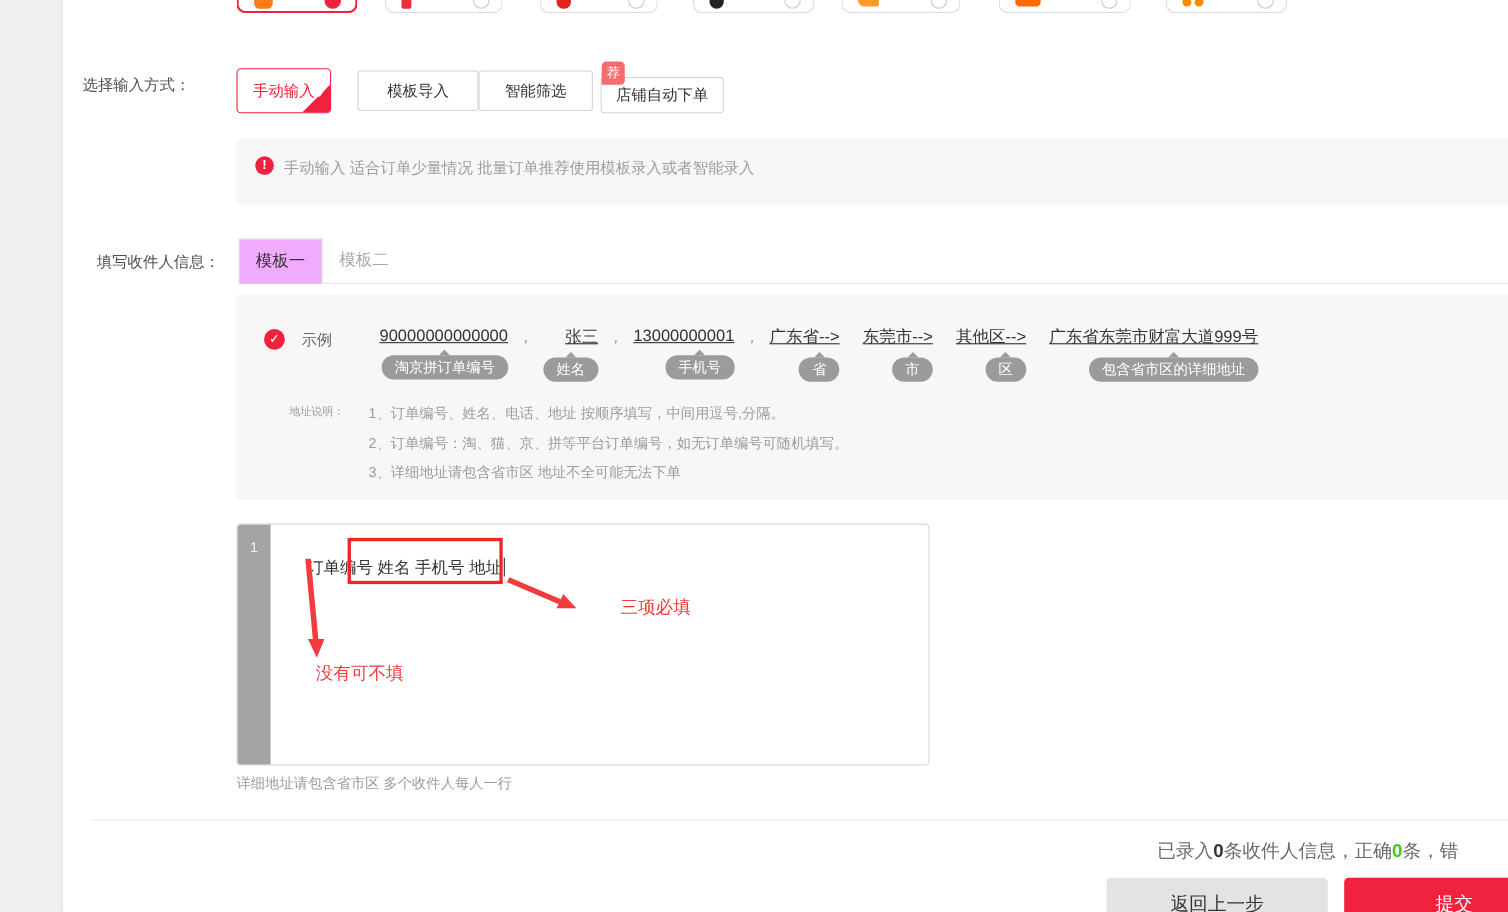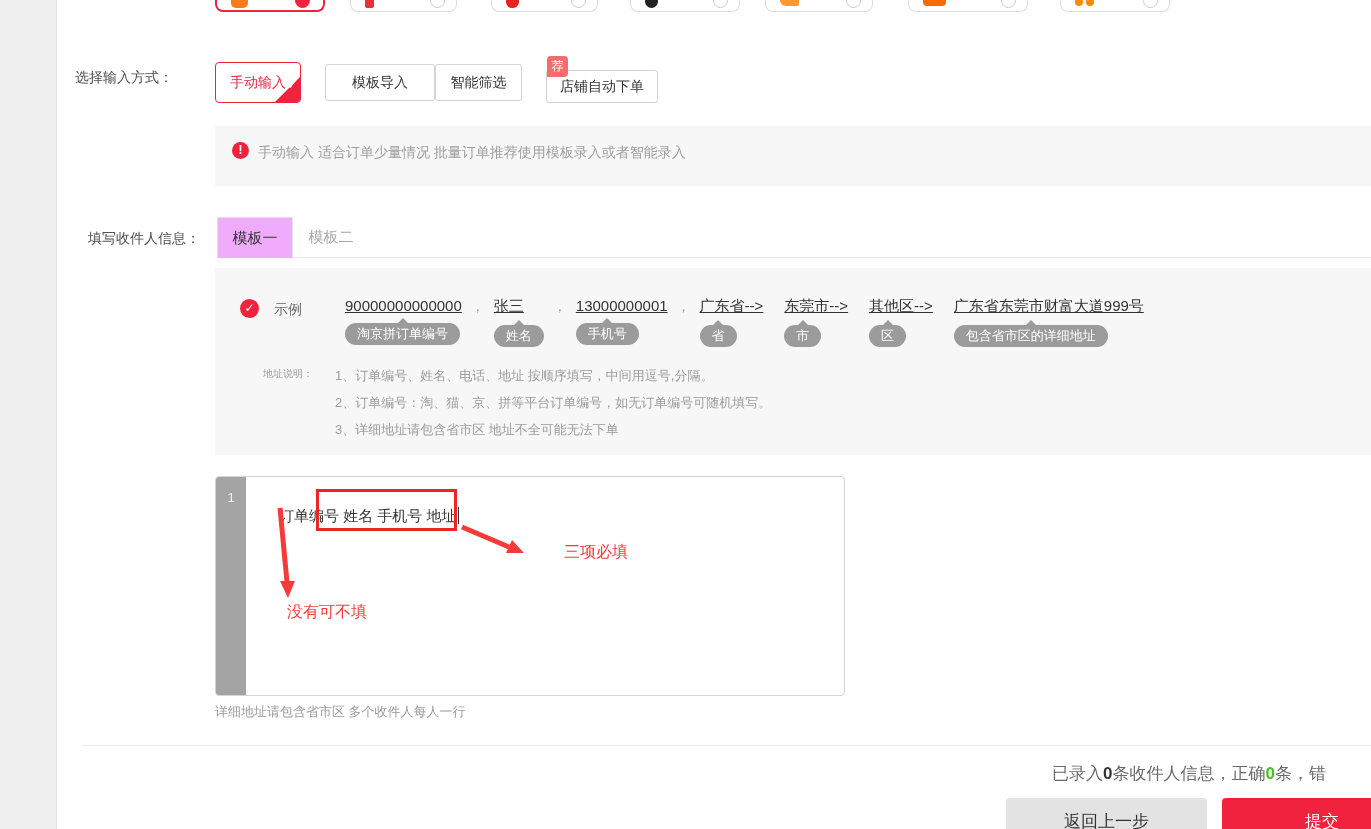--- a/index.html
+++ b/index.html
@@ -31,21 +31,21 @@
   .row-label { position:absolute; font-size:14px; color:#4f4f4f; }
   .lbl-input  { left:75px; top:69px; }
   .lbl-recip  { left:88px; top:230px; }
 
   .btn-opt { position:absolute; top:64px; height:37px; background:#fff;
              border:1px solid #d4d4d4; border-radius:3px; font-size:14px; color:#333;
              text-align:center; line-height:35px; cursor:pointer; }
   .btn-manual { left:215px; top:62px; width:86px; height:41px; line-height:39px;
                 border:1px solid #f0223e; border-radius:4px; color:#f0223e; overflow:hidden; }
   .btn-tpl    { left:325px; width:110px; }
-  .btn-smart  { left:435px; width:87px; }
+  .btn-smart  { left:435px; width:104px; }
   .btn-shop   { left:546px; top:70px; width:112px; height:33px; line-height:31px; }
   .corner-tri { position:absolute; right:-1px; bottom:-1px; width:0; height:0;
                 border-left:27px solid transparent; border-bottom:27px solid #f0223e; }
   .corner-check { position:absolute; right:2px; bottom:-2px; color:#fff; font-size:13px; }
   .badge { position:absolute; left:0px; top:-15px; width:21px; height:21px; background:#f56c6c;
            border-radius:4px 4px 4px 0; color:#fff; font-size:12px; line-height:21px; text-align:center; }
 
   
   .notice-bar { position:absolute; left:215px; top:126px; right:0; height:60px; background:#f7f7f7; }
   .alert-icon { position:absolute; left:17px; top:16px; width:17px; height:17px; border-radius:50%;
@@ -60,21 +60,21 @@
                 color:#333; z-index:2; }
   .tab-inactive { left:293px; color:#a8a8a8; }
   .tab-line { position:absolute; left:217px; top:257px; right:0; height:1px; background:#e6e6e6; }
 
   
   .example-panel { position:absolute; left:215px; top:268px; right:0; height:187px; background:#f7f7f7; }
   .check-icon { position:absolute; left:25px; top:31px; width:19px; height:19px; border-radius:50%;
                 background:#f0223e; color:#fff; font-size:12px; text-align:center; line-height:19px; }
   .example-label { position:absolute; left:59px; top:33px; font-size:14px; color:#666; }
   .example-entries { position:absolute; left:130px; top:29px; display:flex; align-items:flex-start; }
-  .ex-entry { display:flex; flex-direction:column; align-items:flex-start; }
+  .ex-entry { display:flex; flex-direction:column; align-items:flex-end; }
   .ex-entry.gapped { margin-left:21px; }
   .ex-value { font-size:15px; color:#333; text-decoration:underline; white-space:nowrap; }
   .ex-sep { font-size:14px; color:#999; margin:1px 9px 0 9px; }
   .bubble { position:relative; margin-top:9px; background:#9b9b9b; color:#fff; font-size:13px;
             line-height:22px; padding:0 12px; border-radius:12px; white-space:nowrap; }
   .bubble::before { content:""; position:absolute; top:-5px; left:50%; margin-left:-5px;
                     border-left:5px solid transparent; border-right:5px solid transparent;
                     border-bottom:5px solid #9b9b9b; }
   .addr-note-label { position:absolute; left:48px; top:99px; font-size:10px; color:#9c9c9c; }
   .addr-note-lines { position:absolute; left:120px; top:99px; font-size:13px; color:#9c9c9c; }

